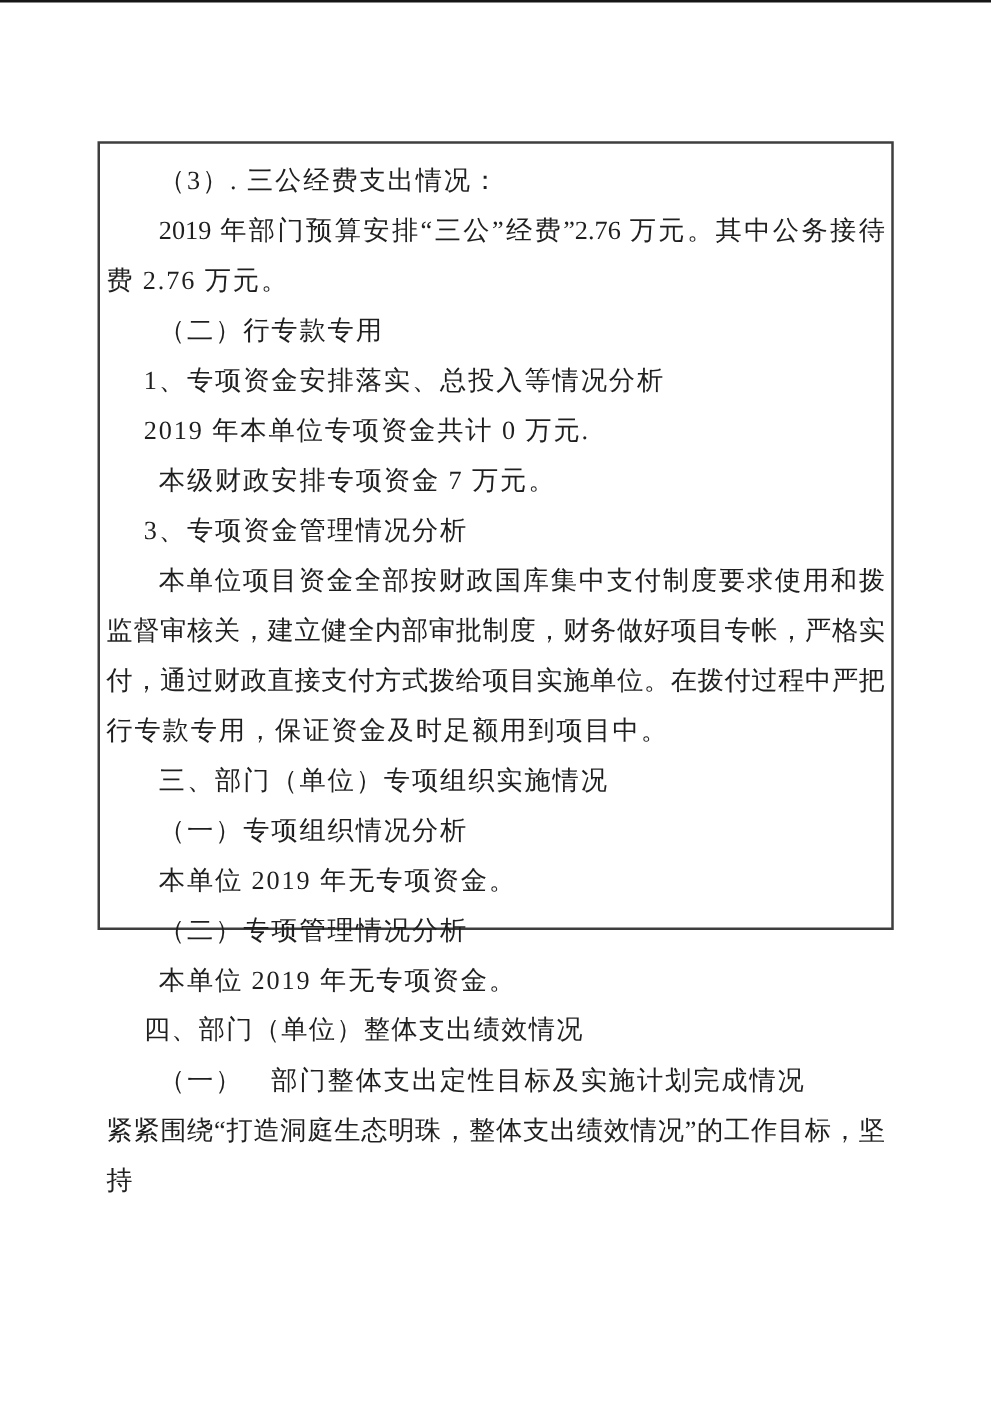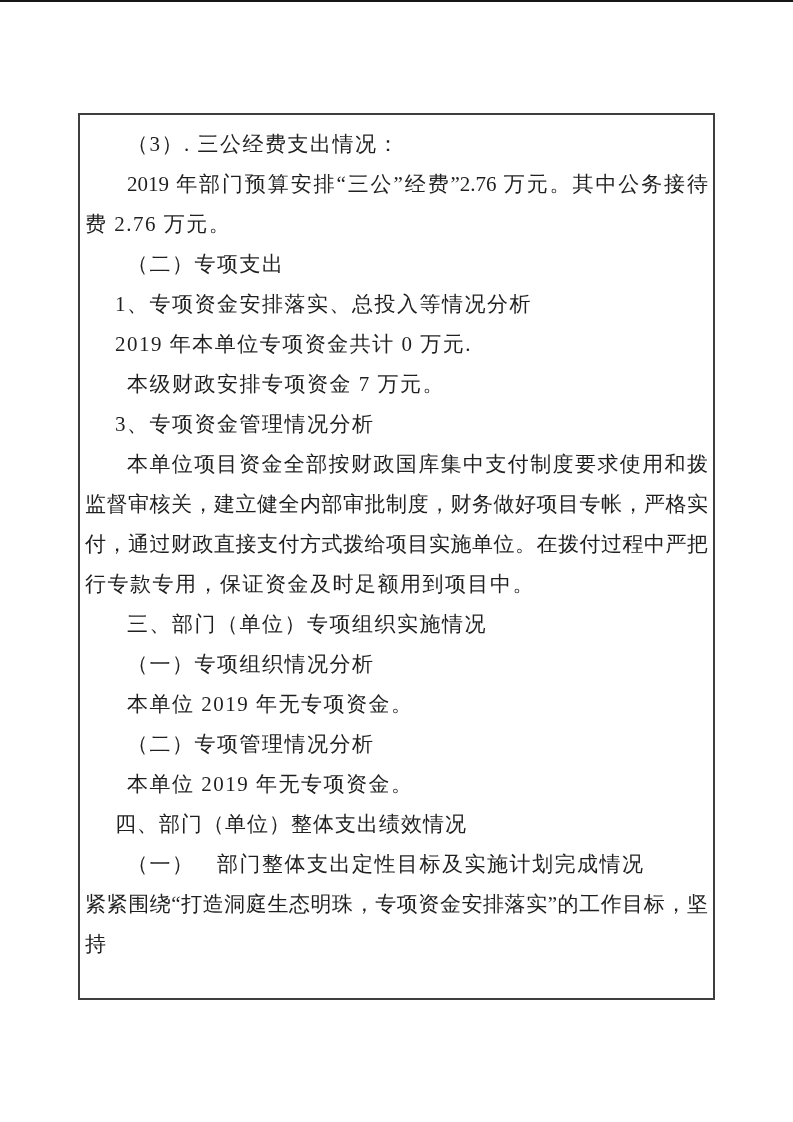--- a/index.html
+++ b/index.html
@@ -12,21 +12,21 @@
     color: #1f1f1f;
   }
   .top-edge {
     position: absolute; top: 0; left: 0;
     width: 793px; height: 2px;
     background: #161616;
   }
   .cell {
     position: absolute;
     left: 78px; top: 113px;
-    width: 637px; height: 887px;
+    width: 637px; height: 631px;
     box-sizing: border-box;
     border: 2px solid #3e3e3e;
     background: #ffffff;
     padding: 9px 5px 0 5px;
   }
   .ln {
     height: 40px;
     line-height: 40px;
     font-size: 21px;
     letter-spacing: 1.5px;
@@ -51,30 +51,30 @@
 </style>
 </head>
 <body>
 
 <div class="top-edge"></div>
 
 <div class="cell">
   <div class="ln i2">（3）. 三公经费支出情况：</div>
   <div class="ln i2 jst">2019 年部门预算安排“三公”经费”2.76 万元。其中公务接待</div>
   <div class="ln">费 2.76 万元。</div>
-  <div class="ln i2">（二）专项支出</div>
+  <div class="ln i2">（二）行专款专用</div>
   <div class="ln i15">1、专项资金安排落实、总投入等情况分析</div>
   <div class="ln i15">2019 年本单位专项资金共计 0 万元.</div>
   <div class="ln i2">本级财政安排专项资金 7 万元。</div>
   <div class="ln i15">3、专项资金管理情况分析</div>
   <div class="ln i2 jst">本单位项目资金全部按财政国库集中支付制度要求使用和拨</div>
   <div class="ln jst">监督审核关，建立健全内部审批制度，财务做好项目专帐，严格实</div>
   <div class="ln jst">付，通过财政直接支付方式拨给项目实施单位。在拨付过程中严把</div>
   <div class="ln">行专款专用，保证资金及时足额用到项目中。</div>
   <div class="ln i2">三、部门（单位）专项组织实施情况</div>
   <div class="ln i2">（一）专项组织情况分析</div>
   <div class="ln i2">本单位 2019 年无专项资金。</div>
   <div class="ln i2">（二）专项管理情况分析</div>
   <div class="ln i2">本单位 2019 年无专项资金。</div>
   <div class="ln i15 bh">四、部门（单位）整体支出绩效情况</div>
   <div class="ln i2">（一）　部门整体支出定性目标及实施计划完成情况</div>
-  <div class="ln jst">紧紧围绕“打造洞庭生态明珠，专项资金安排落实”的工作目标，坚持</div>
+  <div class="ln jst">紧紧围绕“打造洞庭生态明珠，整体支出绩效情况”的工作目标，坚持</div>
 </div>
 
 </body></html>

